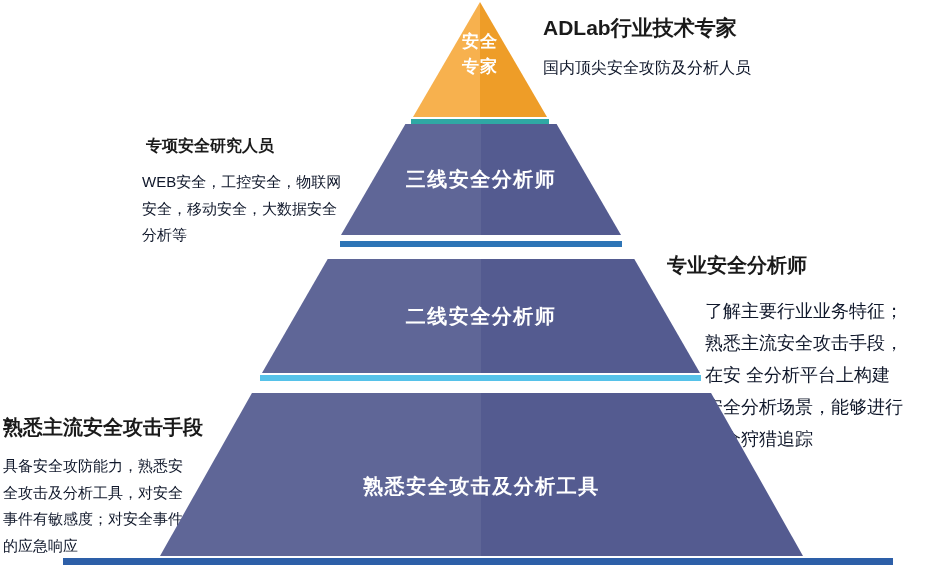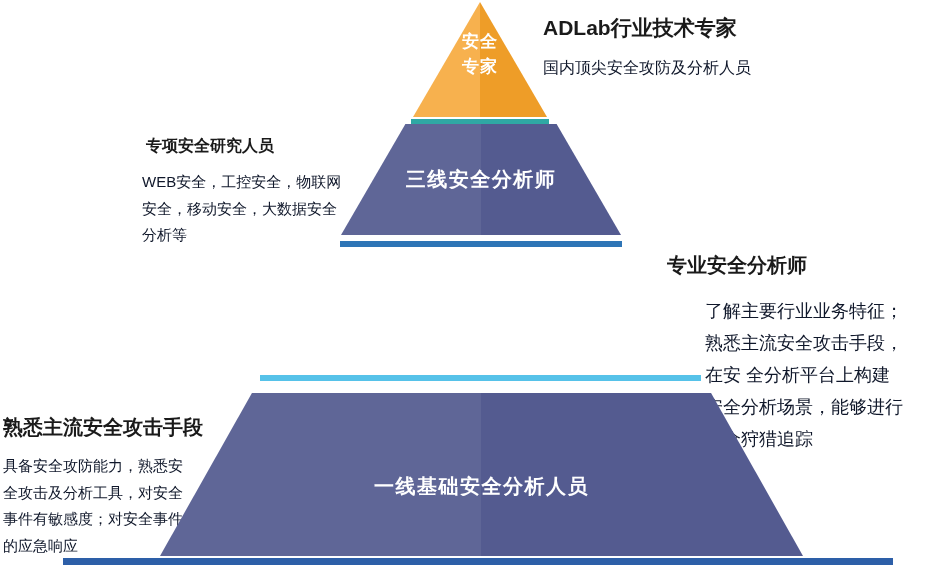--- a/index.html
+++ b/index.html
@@ -102,20 +102,23 @@
     <span class="tier-label apex-label">安全
 专家</span>
   </div>
   <div class="divider divider-teal"></div>
 
   <div class="tier tier-three">
     <span class="tier-label">三线安全分析师</span>
   </div>
   <div class="divider divider-blue"></div>
 
+  <div class="tier tier-two">
+    <span class="tier-label">二线安全分析师</span>
+  </div>
   <div class="divider divider-cyan"></div>
 
   <div class="tier tier-one">
-    <span class="tier-label">一线基础安全分析人员</span>
+    <span class="tier-label">熟悉安全攻击及分析工具</span>
   </div>
   <div class="divider divider-bottom"></div>
 
 </div>
 
 </body></html>

